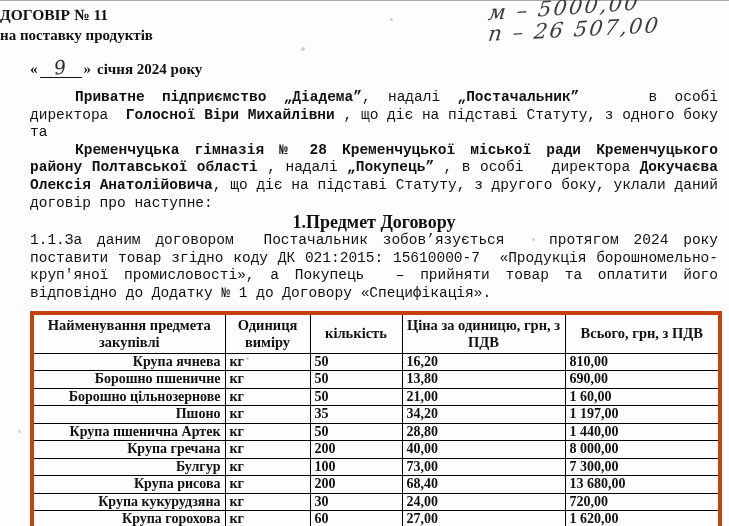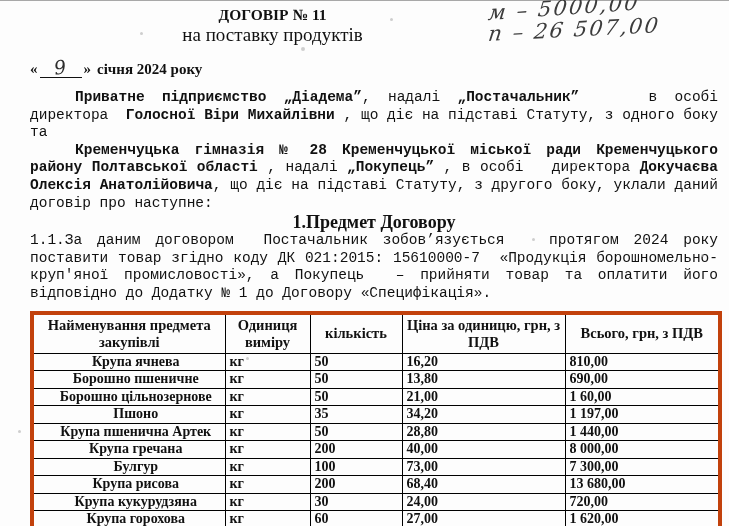--- a/index.html
+++ b/index.html
@@ -12,23 +12,23 @@
     background: #fdfdfd;
     font-family: "Liberation Serif", serif;
     color: #111;
     overflow: hidden;
   }
   .top-scan-line {
     position: absolute; top: 0; left: 0; width: 100%; height: 1px;
     background: #a8a8a8;
   }
   
-  .title-wrap { width: 545px; padding-top: 5px; text-align: center; }
+  .title-wrap { width: 545px; padding-top: 5px; }
   .doc-title   { font-weight: bold; font-size: 15.5px; line-height: 20px; }
-  .doc-subtitle{ font-weight: normal; font-size: 19px; line-height: 18px; margin-top: 1px; }
+  .doc-subtitle{ font-weight: bold; font-size: 15px; line-height: 18px; margin-top: 1px; }
   .handwriting {
     position: absolute; top: 1px; left: 487px;
     font-family: "DejaVu Serif", serif; font-style: italic;
     color: #3c3c3c; font-size: 21px; letter-spacing: 2px; white-space: nowrap;
   }
   .hw-line { transform: skewX(-10deg) rotate(-4deg); transform-origin: left bottom; }
   .hw-line.hw2 { transform: skewX(-10deg) rotate(-3deg); margin-top: -3px; }
   
   .city-date-row {
     display: flex; justify-content: space-between; align-items: baseline;
@@ -68,21 +68,21 @@
   }
   .spec-table th, .spec-table td { border: 1px solid #000; overflow: hidden; }
   .spec-table th {
     font-size: 14.5px; line-height: 17px; padding: 2px 3px;
     text-align: center; vertical-align: middle; height: 40px; font-weight: bold;
   }
   .spec-table td {
     font-size: 14px; height: 17.5px; padding: 0 4px;
     text-align: left; vertical-align: middle;
   }
-  .spec-table td.c-name { text-align: center; padding-left: 17px; }
+  .spec-table td.c-name { text-align: right; padding-left: 17px; }
   
   .speck {
     position: absolute; width: 3px; height: 3px; border-radius: 50%;
     background: #b5b5b5; opacity: .65;
   }
 </style>
 </head>
 <body>
 
 <div class="page">

